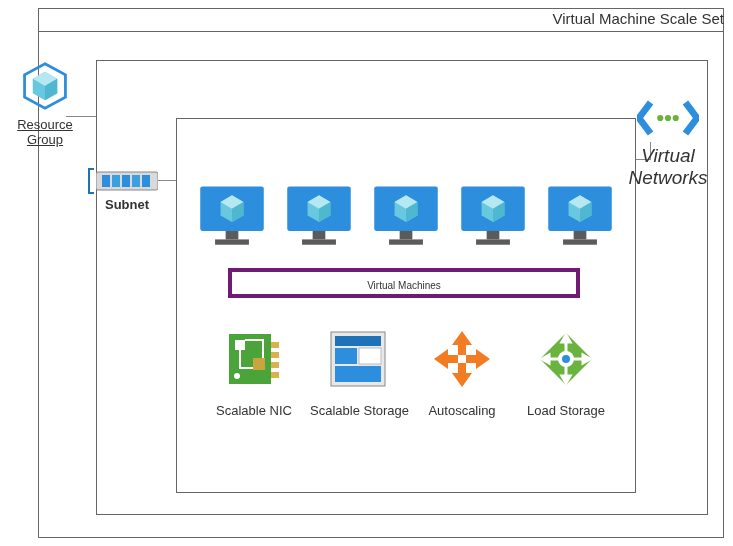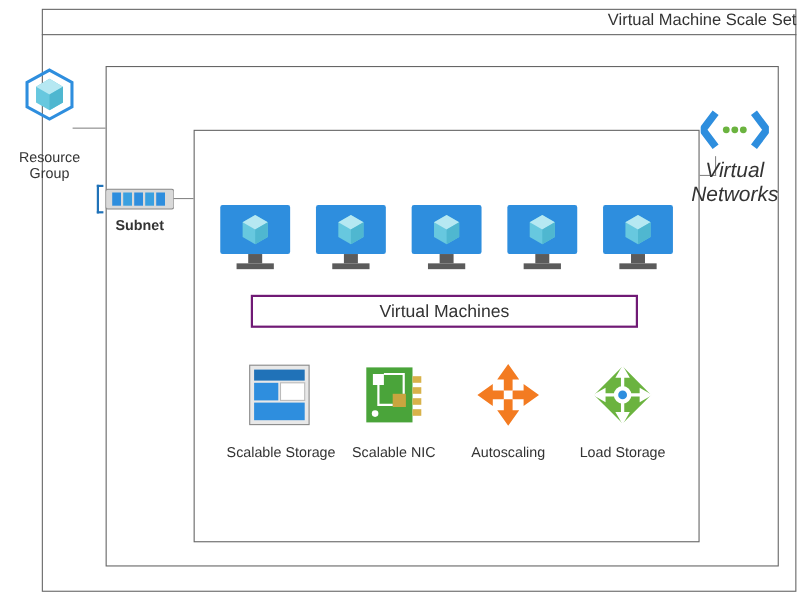--- a/index.html
+++ b/index.html
@@ -3,31 +3,31 @@
 <meta charset="utf-8">
 <style>
 * { box-sizing: border-box; margin: 0; padding: 0; }
 body { font-family: "Segoe UI", Arial, sans-serif; font-size: 14px; color: #333; background: #fff; width: 733px; height: 546px; position: relative; }
 .outer-box { position: absolute; left: 38px; top: 8px; width: 686px; height: 530px; border: 1px solid #666; }
 .title-bar { position: absolute; left: 38px; top: 8px; width: 686px; height: 24px; border-bottom: 1px solid #666; text-align: right; line-height: 22px; font-size: 15px; }
 .middle-box { position: absolute; left: 96px; top: 60px; width: 612px; height: 455px; border: 1px solid #666; }
 .inner-box { position: absolute; left: 176px; top: 118px; width: 460px; height: 375px; border: 1px solid #666; }
 .rg-badge { position: absolute; left: 6px; top: 60px; width: 78px; text-align: center; }
 .rg-badge svg { width: 56px; height: 52px; }
-.rg-label { font-size: 13px; margin-top: 20px; }
+.rg-label { font-size: 13px; margin-top: 2px; text-decoration: underline; }
 .vn-badge { position: absolute; left: 620px; top: 98px; width: 96px; text-align: center; }
 .vn-badge svg { width: 62px; height: 40px; }
 .vn-label { font-size: 19px; margin-top: 4px; font-style: italic; }
 .subnet-badge { position: absolute; left: 96px; top: 170px; text-align: center; font-weight: bold; }
 .subnet-badge svg { width: 62px; height: 22px; }
 .subnet-label { font-size: 13px; margin-top: 2px; }
 .subnet-bracket { position: absolute; left: 88px; top: 168px; width: 6px; height: 26px; border-left: 2px solid #2072b8; border-top: 2px solid #2072b8; border-bottom: 2px solid #2072b8; }
 .vm-row { position: absolute; left: 196px; top: 178px; width: 420px; display: flex; justify-content: space-between; }
 .vm svg { width: 72px; height: 72px; }
-.vm-box-label { position: absolute; left: 228px; top: 268px; width: 352px; height: 30px; border: 2px solid #701a75; text-align: center; line-height: 28px; font-size: 16px; }
+.vm-box-label { position: absolute; left: 228px; top: 268px; width: 352px; height: 30px; border: 4px solid #701a75; text-align: center; line-height: 28px; font-size: 10px; }
 .feat-row { position: absolute; left: 206px; top: 328px; width: 408px; display: flex; justify-content: space-between; }
 .feat { width: 96px; text-align: center; }
 .feat svg { width: 62px; height: 62px; }
 .feat-label { font-size: 13px; margin-top: 10px; white-space: nowrap; }
 .line { position: absolute; background: #888; }
 </style>
 </head>
 <body>
 
 <svg width="0" height="0" style="position:absolute">
@@ -113,46 +113,46 @@
       </svg></span>
 </div>
 
 <div class="vm-box-label">Virtual Machines</div>
 
 <div class="feat-row">
 
   <div class="feat">
     <span>
       <svg viewBox="0 0 62 62">
-        <rect x="4" y="4" width="54" height="54" fill="#e8e8e8" stroke="#888"></rect>
-        <rect x="8" y="8" width="46" height="10" fill="#2072b8"></rect>
-        <rect x="8" y="20" width="22" height="16" fill="#2e8ede"></rect>
-        <rect x="32" y="20" width="22" height="16" fill="#ffffff" stroke="#bbb"></rect>
-        <rect x="8" y="38" width="46" height="16" fill="#2e8ede"></rect>
-      </svg>
-    </span>
-    <div class="feat-label">Scalable Storage</div>
-  </div>
-
-  <div class="feat">
-    <span>
-      <svg viewBox="0 0 62 62">
         <rect x="6" y="6" width="42" height="50" fill="#4aa43a"></rect>
         <rect x="48" y="14" width="8" height="6" fill="#d8b24a"></rect>
         <rect x="48" y="24" width="8" height="6" fill="#d8b24a"></rect>
         <rect x="48" y="34" width="8" height="6" fill="#d8b24a"></rect>
         <rect x="48" y="44" width="8" height="6" fill="#d8b24a"></rect>
         <rect x="12" y="12" width="10" height="10" fill="#fff"></rect>
         <rect x="30" y="30" width="12" height="12" fill="#c9a53f"></rect>
         <path d="M17 22 V40 H30" stroke="#fff" stroke-width="2" fill="none"></path>
         <path d="M22 12 H40 V30" stroke="#fff" stroke-width="2" fill="none"></path>
         <circle cx="14" cy="48" r="3" fill="#fff"></circle>
       </svg>
     </span>
     <div class="feat-label">Scalable NIC</div>
+  </div>
+
+  <div class="feat">
+    <span>
+      <svg viewBox="0 0 62 62">
+        <rect x="4" y="4" width="54" height="54" fill="#e8e8e8" stroke="#888"></rect>
+        <rect x="8" y="8" width="46" height="10" fill="#2072b8"></rect>
+        <rect x="8" y="20" width="22" height="16" fill="#2e8ede"></rect>
+        <rect x="32" y="20" width="22" height="16" fill="#ffffff" stroke="#bbb"></rect>
+        <rect x="8" y="38" width="46" height="16" fill="#2e8ede"></rect>
+      </svg>
+    </span>
+    <div class="feat-label">Scalable Storage</div>
   </div>
 
   <div class="feat">
     <span>
       <svg viewBox="-31 -31 62 62">
         <polygon points="0,-28 10,-14 4,-14 4,-4 -4,-4 -4,-14 -10,-14" fill="#f37b21"></polygon>
         <polygon points="0,28 10,14 4,14 4,4 -4,4 -4,14 -10,14" fill="#f37b21"></polygon>
         <polygon points="-28,0 -14,10 -14,4 -4,4 -4,-4 -14,-4 -14,-10" fill="#f37b21"></polygon>
         <polygon points="28,0 14,10 14,4 4,4 4,-4 14,-4 14,-10" fill="#f37b21"></polygon>
       </svg>

